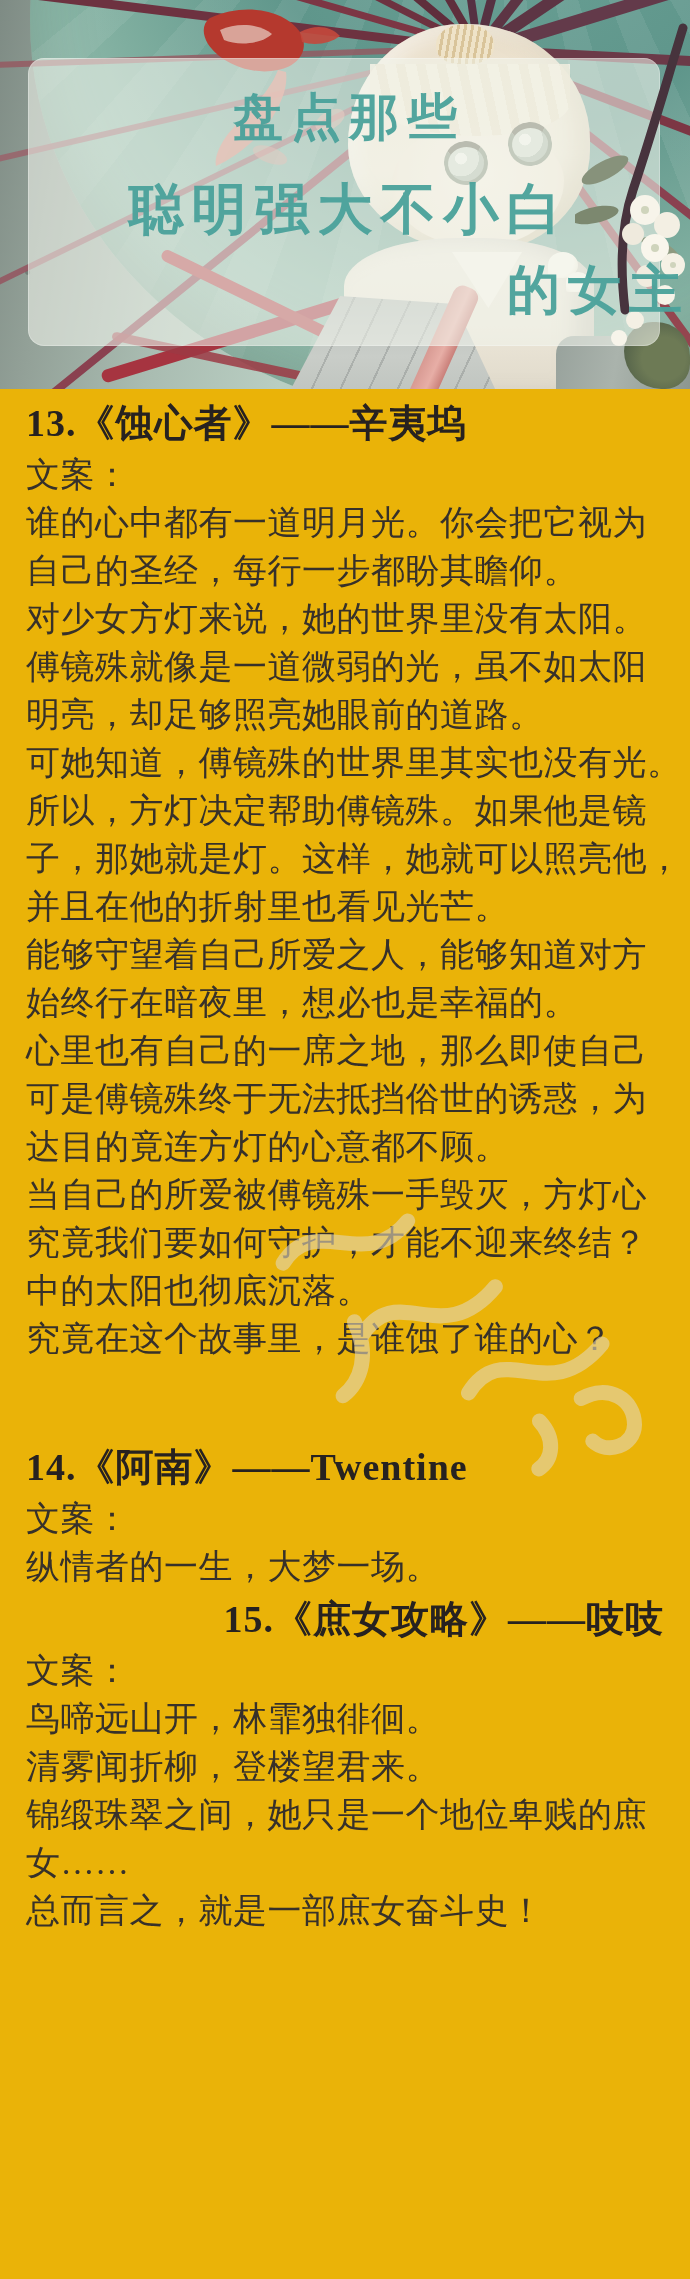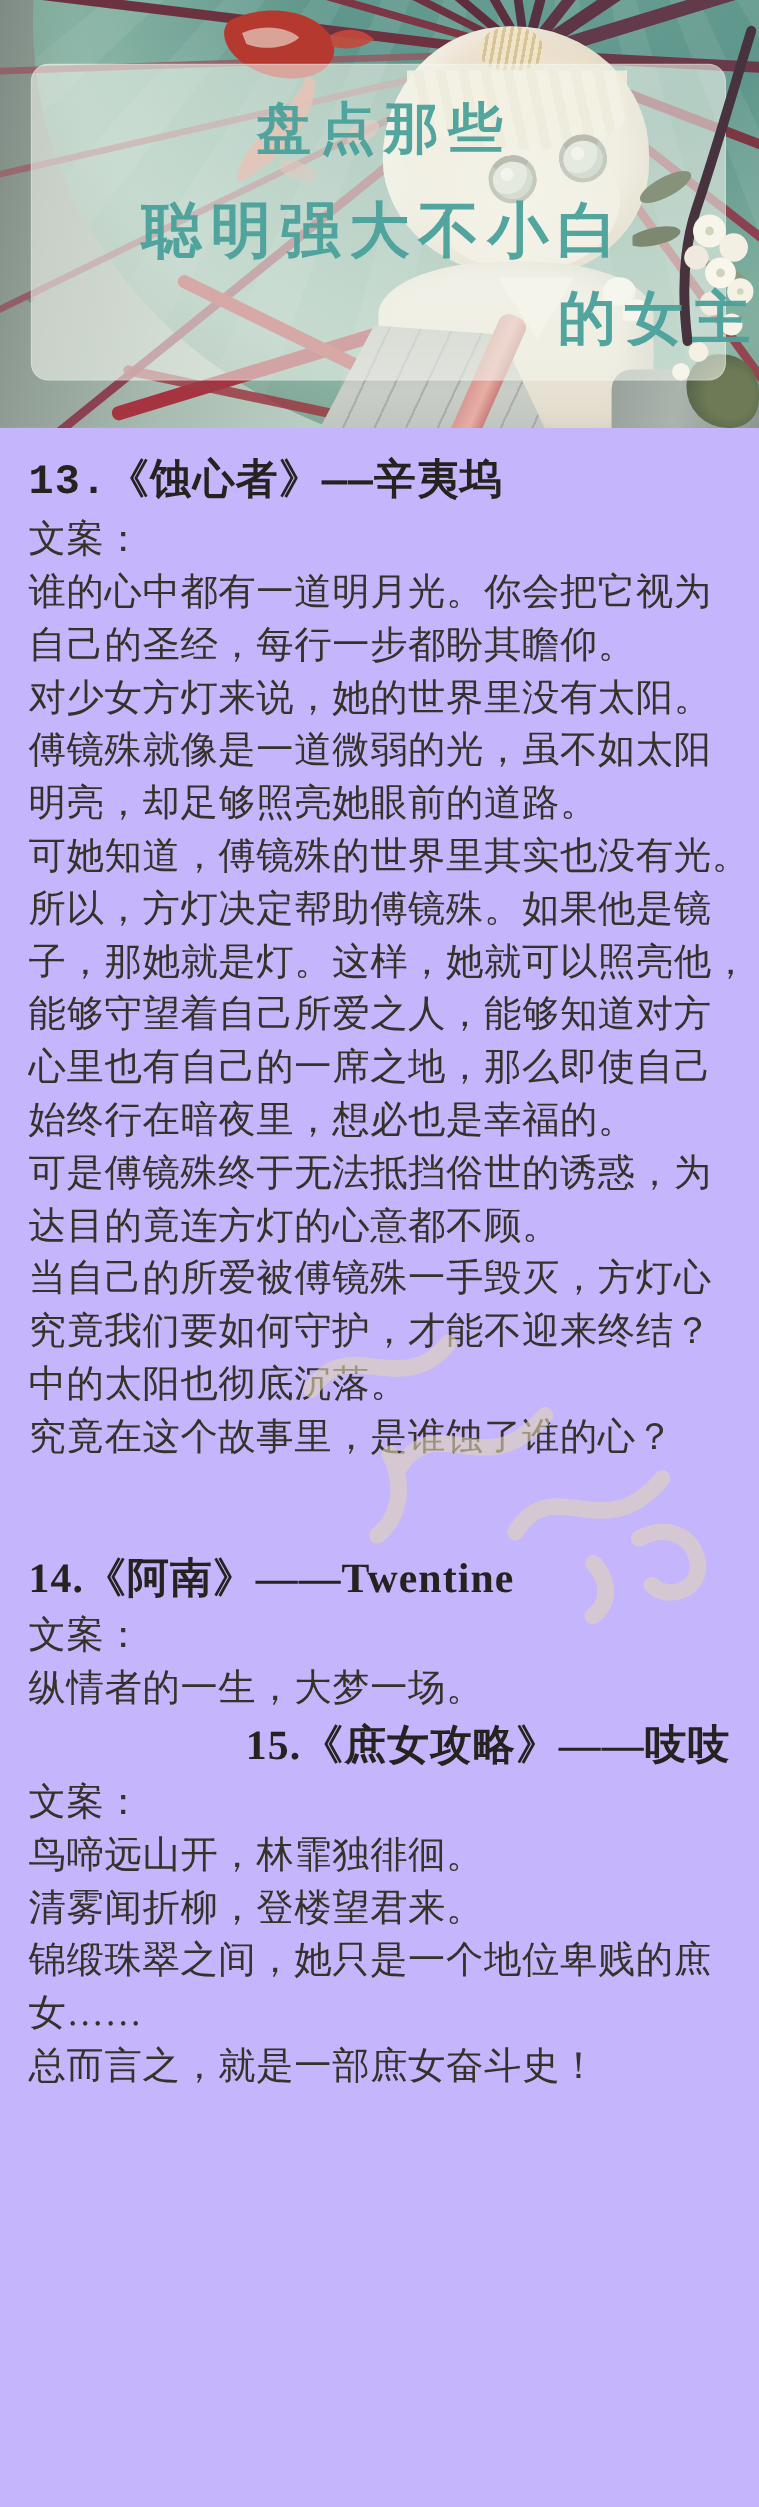--- a/index.html
+++ b/index.html
@@ -1,19 +1,19 @@
 <!DOCTYPE html>
 <html><head>
 <meta charset="utf-8">
 <style>
   html,body{margin:0;padding:0;}
   .page{
     position:relative;
     width:690px;height:2279px;
-    background:#c4b5fd;
+    background:#eab308;
     overflow:hidden;
     font-family:"Liberation Serif","DejaVu Serif",serif;
   }
 
   
   .header{
     position:absolute;left:0;top:0;width:690px;height:389px;
     overflow:hidden;
     background:
       radial-gradient(circle at 8% 20%, rgba(90,100,95,.55) 0 2px, transparent 3px),
@@ -125,21 +125,21 @@
   
   .content{
     position:absolute;left:0;top:389px;width:690px;height:1890px;
     padding:0 26px;box-sizing:border-box;
     color:#37312a;
   }
   .bheading{
     font-size:38px;font-weight:bold;line-height:56px;
     color:#272220;letter-spacing:1px;white-space:nowrap;
   }
-  .h13{margin-top:22px;font-family:Liberation Mono, monospace;}
+  .h13{margin-top:6px;}
   .h14{margin-top:76px;}
   .h15{text-align:right;}
   .bline{
     font-size:34px;line-height:48px;white-space:nowrap;
     letter-spacing:.5px;
   }
   .watermark{
     position:absolute;left:268px;top:1178px;width:390px;height:310px;
     transform:rotate(-10deg);
     opacity:.6;pointer-events:none;
@@ -232,23 +232,24 @@
     <div class="bheading h13">13.《蚀心者》——辛夷坞</div>
     <div class="bline">文案：</div>
     <div class="bline">谁的心中都有一道明月光。你会把它视为</div>
     <div class="bline">自己的圣经，每行一步都盼其瞻仰。</div>
     <div class="bline">对少女方灯来说，她的世界里没有太阳。</div>
     <div class="bline">傅镜殊就像是一道微弱的光，虽不如太阳</div>
     <div class="bline">明亮，却足够照亮她眼前的道路。</div>
     <div class="bline">可她知道，傅镜殊的世界里其实也没有光。</div>
     <div class="bline">所以，方灯决定帮助傅镜殊。如果他是镜</div>
     <div class="bline">子，那她就是灯。这样，她就可以照亮他，</div>
+    <div class="bline">并且在他的折射里也看见光芒。</div>
     <div class="bline">能够守望着自己所爱之人，能够知道对方</div>
+    <div class="bline">始终行在暗夜里，想必也是幸福的。</div>
     <div class="bline">心里也有自己的一席之地，那么即使自己</div>
-    <div class="bline">始终行在暗夜里，想必也是幸福的。</div>
     <div class="bline">可是傅镜殊终于无法抵挡俗世的诱惑，为</div>
     <div class="bline">达目的竟连方灯的心意都不顾。</div>
     <div class="bline">当自己的所爱被傅镜殊一手毁灭，方灯心</div>
     <div class="bline">究竟我们要如何守护，才能不迎来终结？</div>
     <div class="bline">中的太阳也彻底沉落。</div>
     <div class="bline">究竟在这个故事里，是谁蚀了谁的心？</div>
 
     <div class="bheading h14">14.《阿南》——Twentine</div>
     <div class="bline">文案：</div>
     <div class="bline">纵情者的一生，大梦一场。</div>

